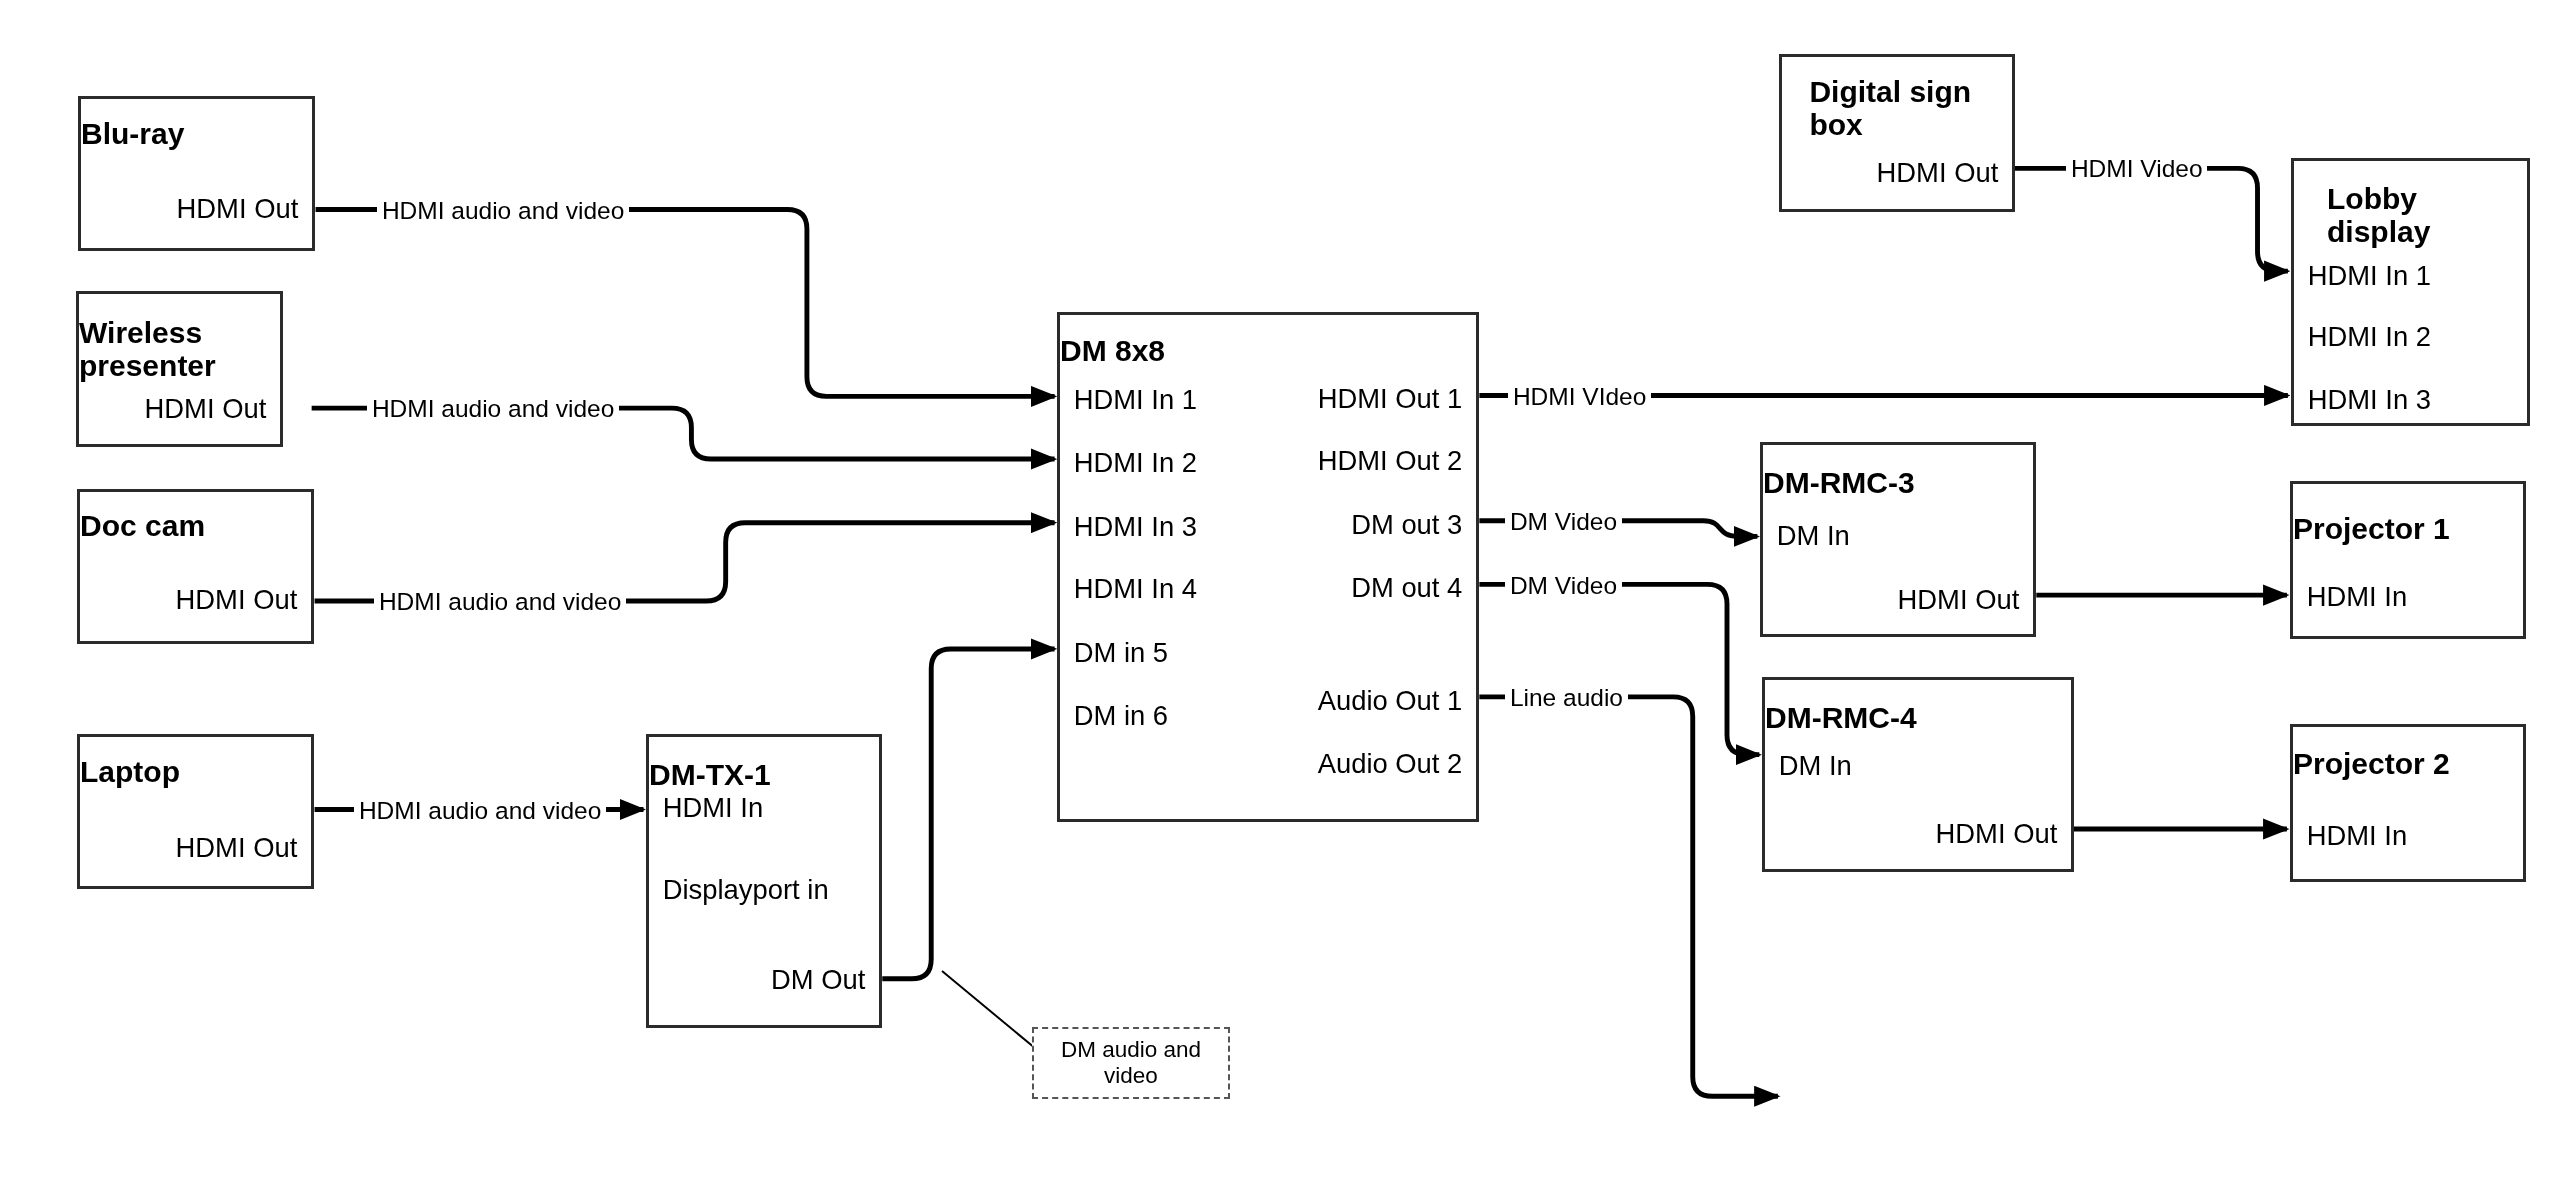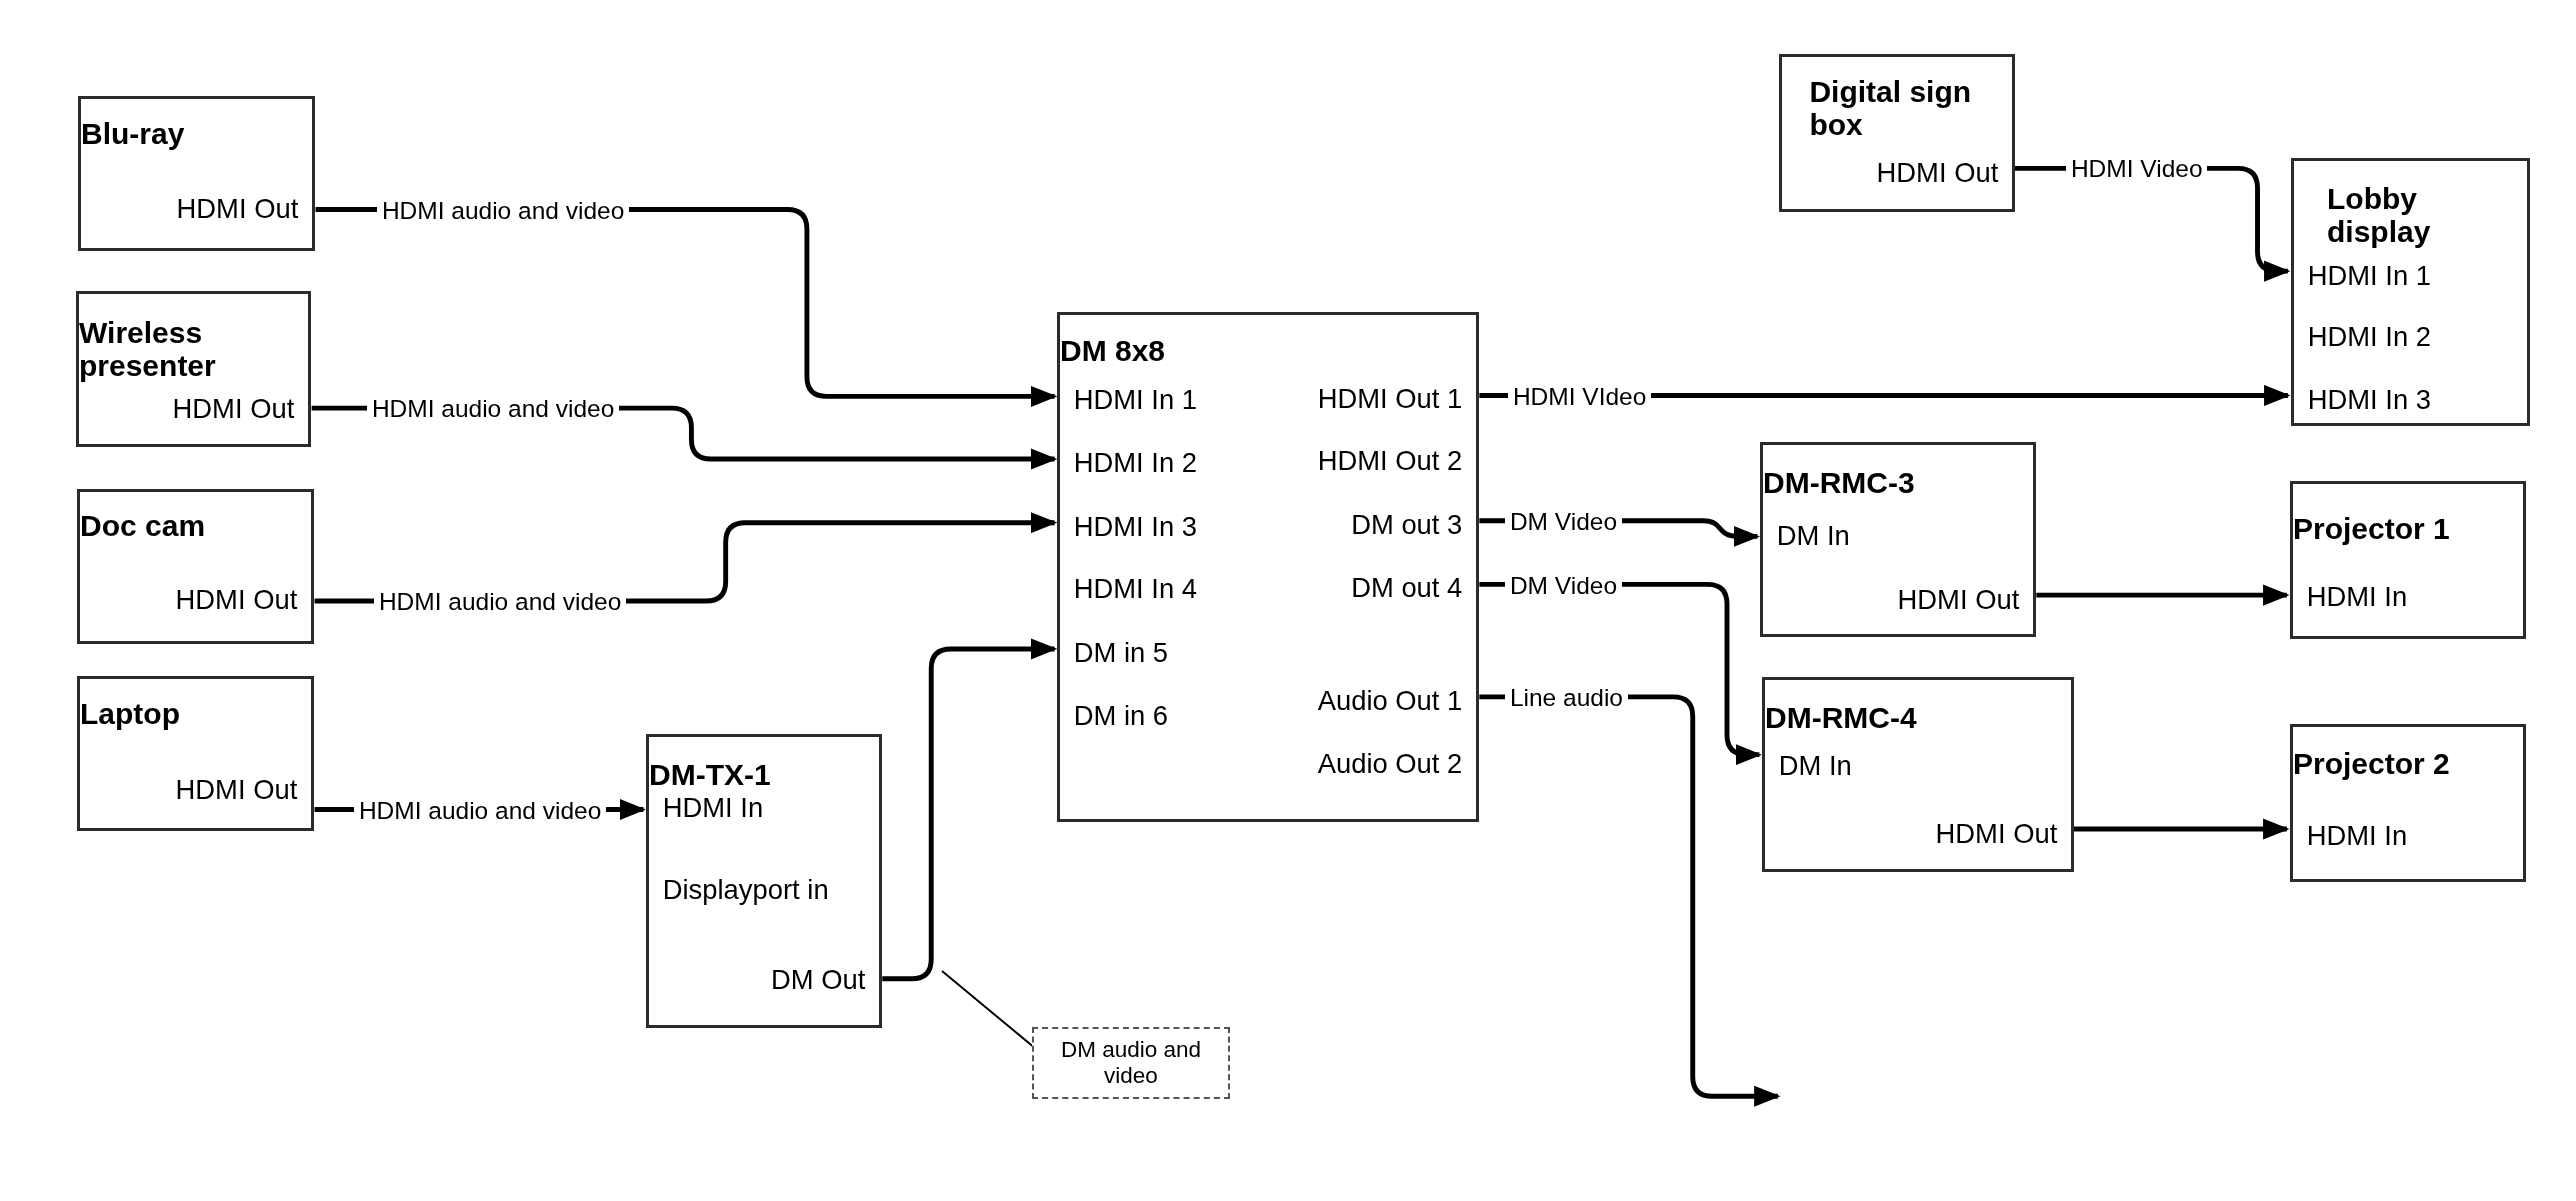--- a/index.html
+++ b/index.html
@@ -42,31 +42,31 @@
       <path d="M2058,172 H2286 Q2306,172 2306,192 V257 Q2306,277 2326,277 H2337" marker-end="url(#arrow)"></path>
     </g>
     <line x1="962" y1="992" x2="1056" y2="1070" stroke="#000" stroke-width="2"></line>
   </svg>
 
   <div class="box" style="left:78px;top:96px;width:237px;height:155px;">
     <div class="title" style="top:34px;">Blu-ray</div>
     <div class="port pr" style="top:109px;">HDMI Out</div>
   </div>
 
-  <div class="box" style="left:76px;top:291px;width:235px;height:156px;">
+  <div class="box" style="left:76px;top:291px;width:207px;height:156px;">
     <div class="title" style="top:55px;">Wireless presenter</div>
     <div class="port pr" style="top:114px;">HDMI Out</div>
   </div>
 
   <div class="box" style="left:77px;top:489px;width:237px;height:155px;">
     <div class="title" style="top:33px;">Doc cam</div>
     <div class="port pr" style="top:107px;">HDMI Out</div>
   </div>
 
-  <div class="box" style="left:77px;top:676px;width:237px;height:155px;">
+  <div class="box" style="left:77px;top:734px;width:237px;height:155px;">
     <div class="title" style="top:34px;">Laptop</div>
     <div class="port pr" style="top:110px;">HDMI Out</div>
   </div>
 
   <div class="box" style="left:646px;top:734px;width:236px;height:294px;">
     <div class="title" style="top:37px;">DM-TX-1</div>
     <div class="port pl" style="top:70px;">HDMI In</div>
     <div class="port pl" style="top:152px;">Displayport in</div>
     <div class="port pr" style="top:242px;">DM Out</div>
   </div>

